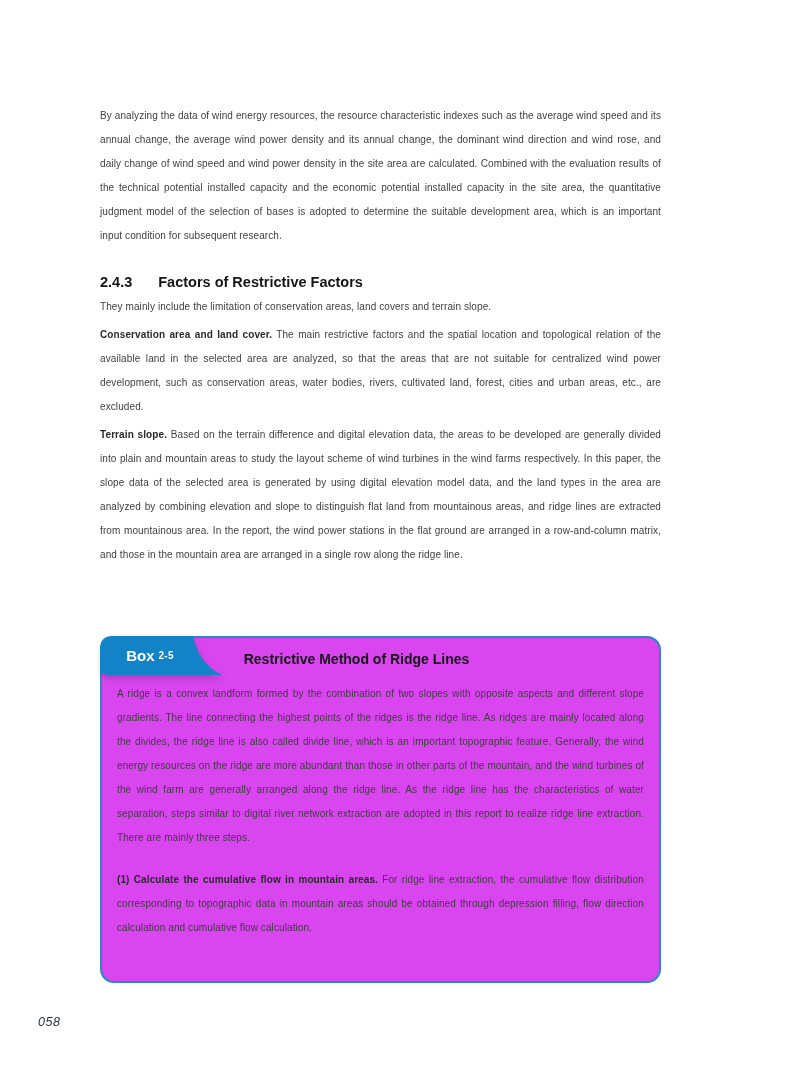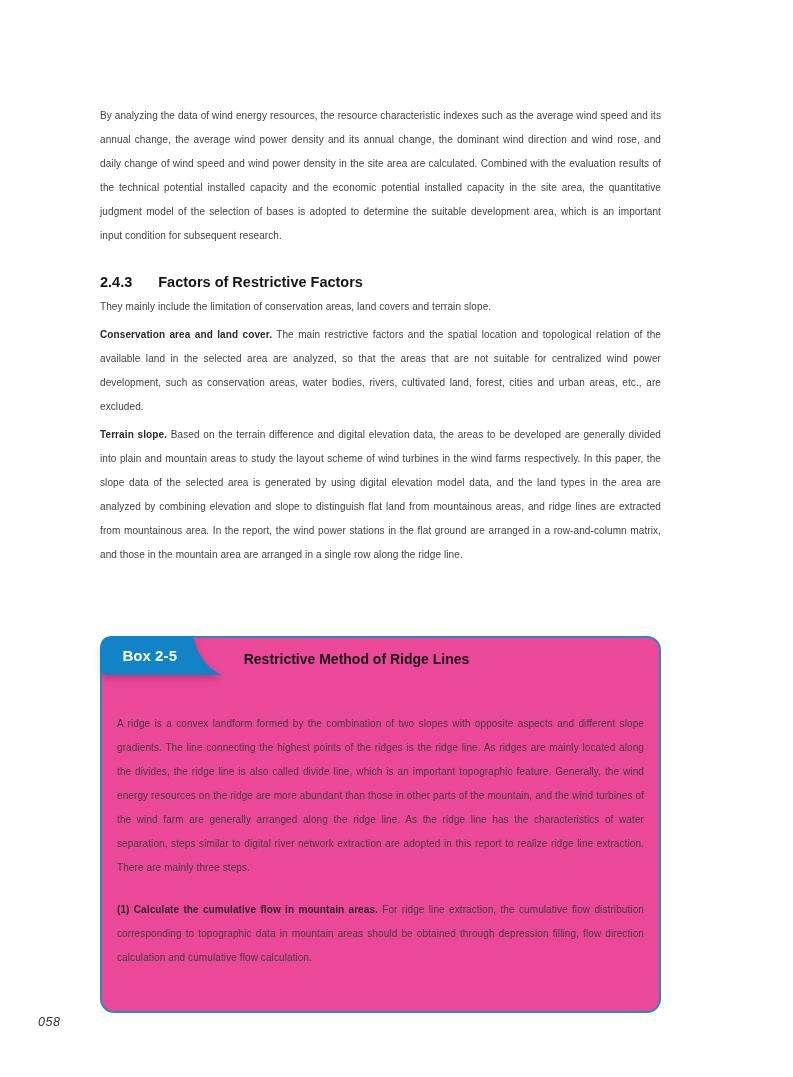--- a/index.html
+++ b/index.html
@@ -35,21 +35,21 @@
     color: #151515;
   }
   h2.section-heading .sec-num { margin-right: 26px; }
   .mt18 { margin-top: 4px; }
   .callout {
     margin-top: 69px;
     position: relative;
     border: 2px solid #2e86c1;
     border-radius: 14px;
     padding: 0 15px 41px 15px;
-    background: #ec4899;
+    background: #d946ef;
   }
   .callout-header {
     position: relative;
     height: 38px;
   }
   .box-tab {
     position: absolute;
     left: -17px; top: -2px;
     width: 122px; height: 40px;
     filter: drop-shadow(1px 4px 3px rgba(0,0,0,0.18));
@@ -57,32 +57,32 @@
   .box-tab svg { display: block; width: 122px; height: 40px; }
   .box-tab .tab-text {
     position: absolute;
     left: 0; top: 0; width: 100px; height: 38px;
     display: flex; align-items: center; justify-content: center;
     color: #ffffff;
     font-weight: 700;
     white-space: nowrap;
   }
   .box-tab .tab-word { font-size: 15px; }
-  .box-tab .tab-num  { font-size: 15px; margin-left: 4px; letter-spacing: 0.3px; }
+  .box-tab .tab-num  { font-size: 10px; margin-left: 4px; letter-spacing: 0.3px; }
   .box-title {
     position: absolute;
     left: calc(50% - 24px); top: 13px;
     transform: translateX(-50%);
     font-size: 14px;
     font-weight: 700;
     color: #151515;
     white-space: nowrap;
   }
   .callout p.body { color: #3e3e3e; }
-  .callout .box-p1 { margin-top: 36px; }
+  .callout .box-p1 { margin-top: 6px; }
   .callout .box-p2 { margin-top: 18px; }
   .page-number {
     position: absolute;
     left: 38px; top: 1015px;
     font-size: 12.5px;
     letter-spacing: 0.5px;
     color: #26303f;
     font-style: italic;
   }
 </style>

